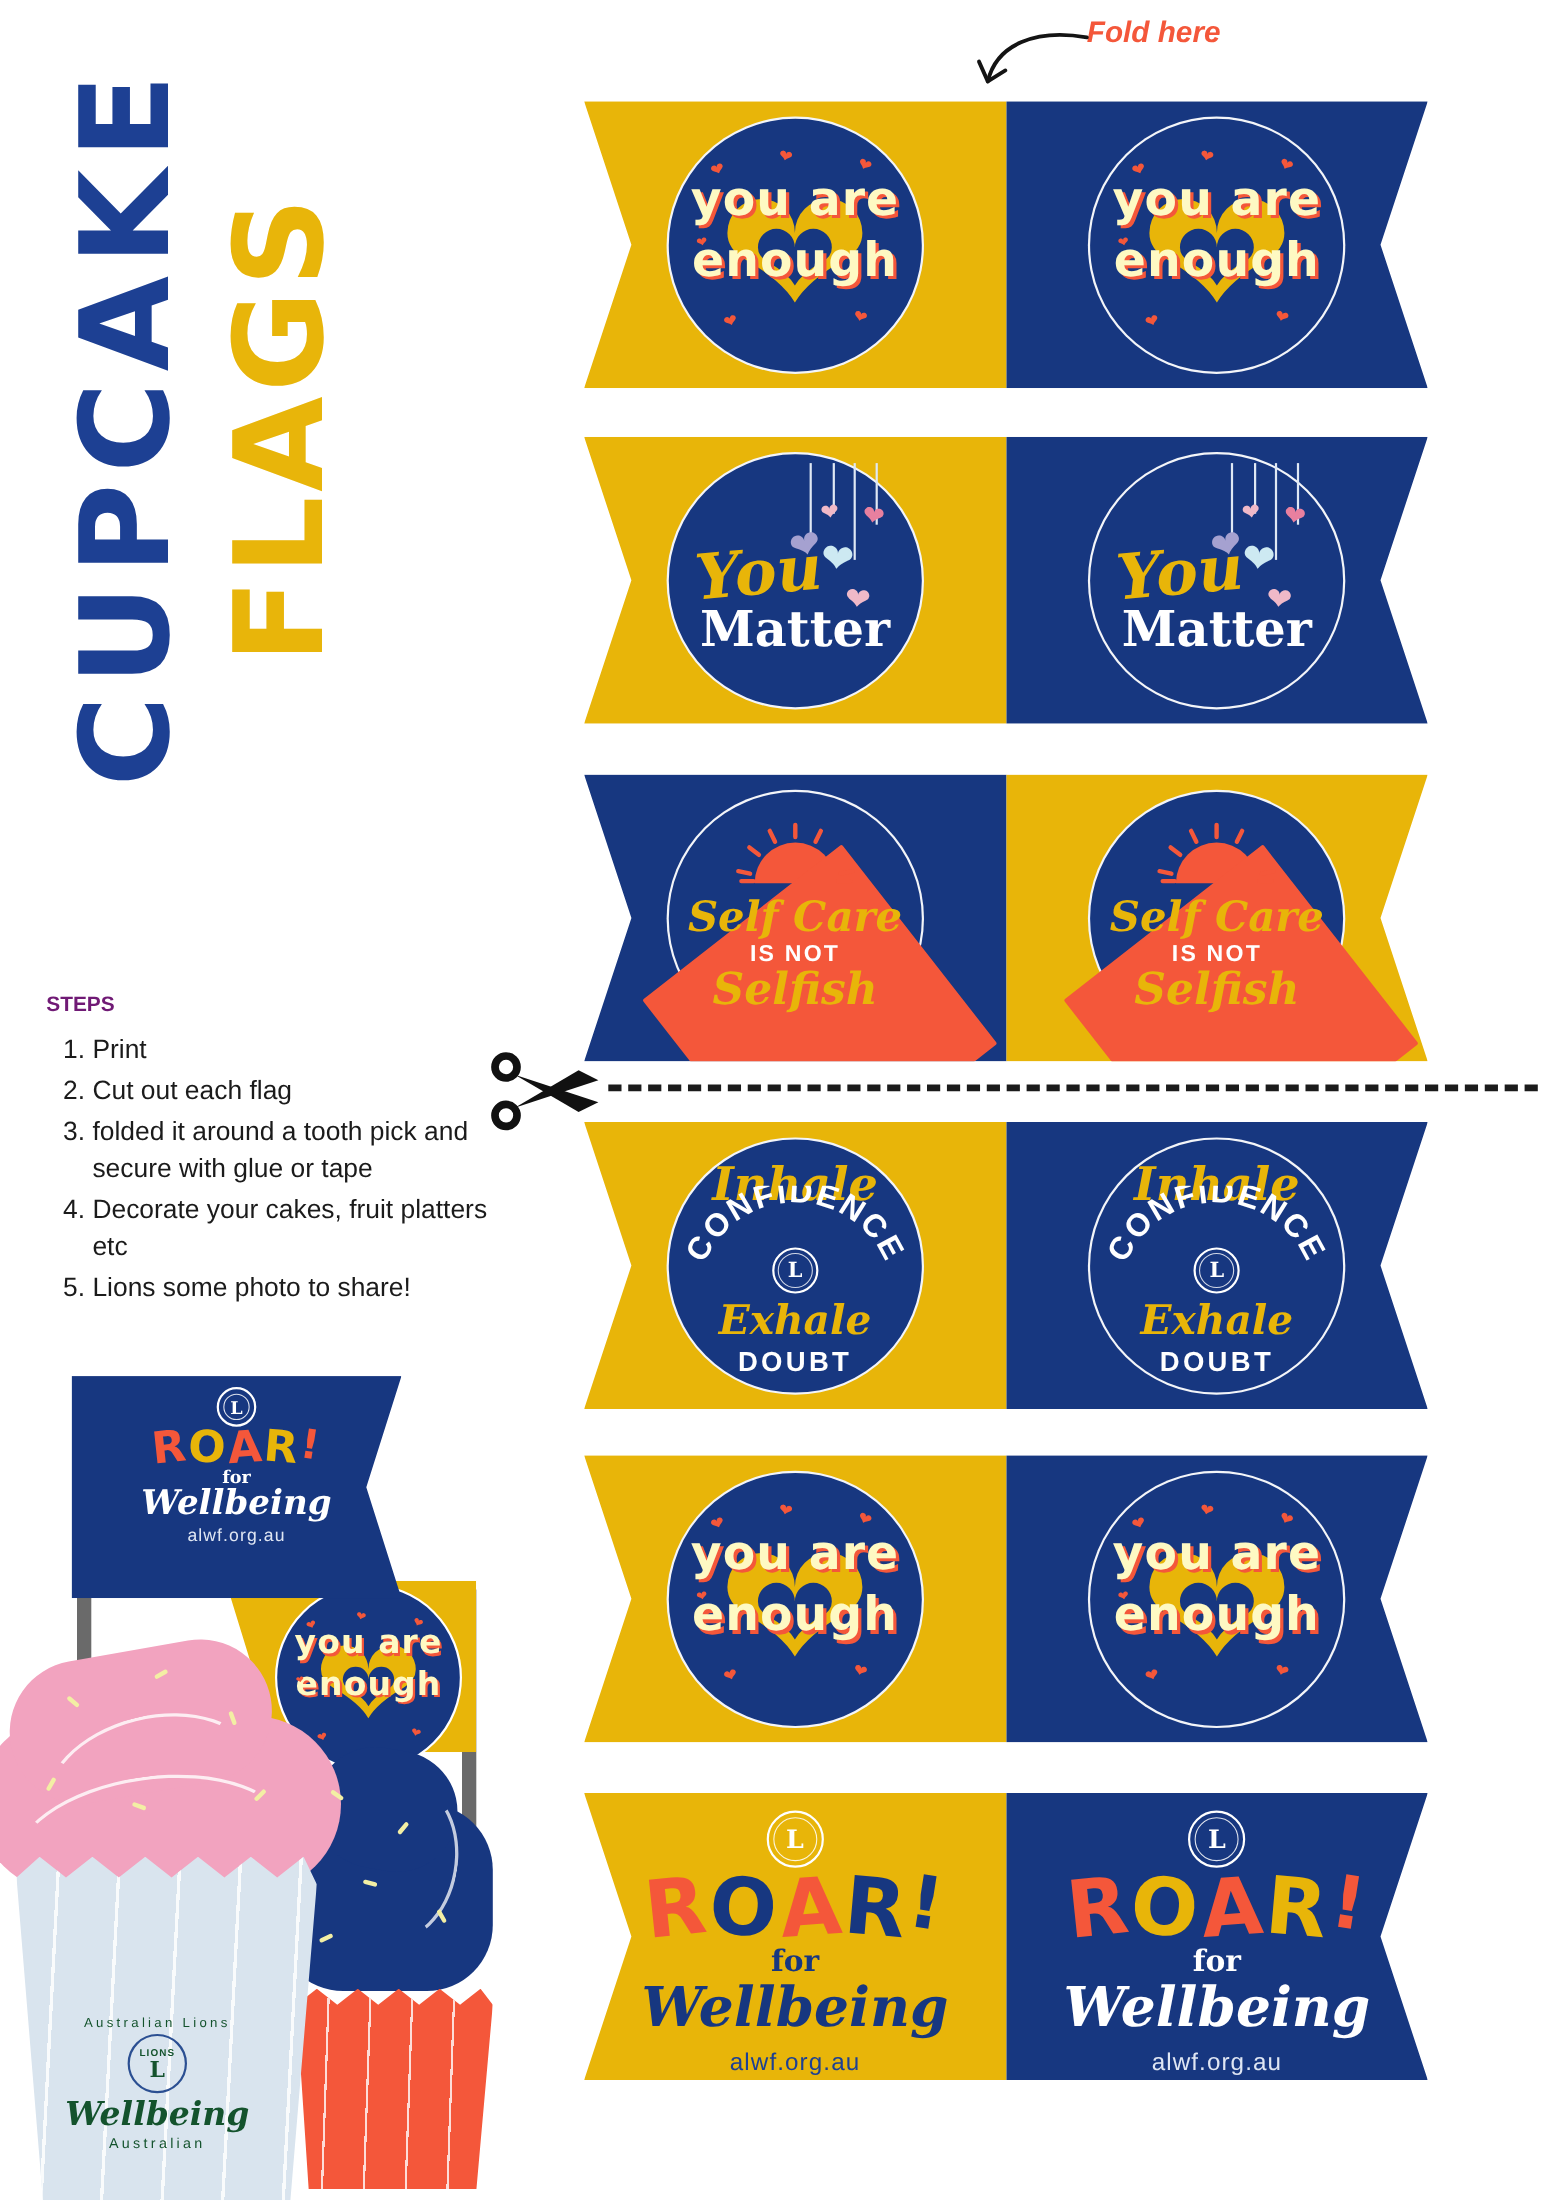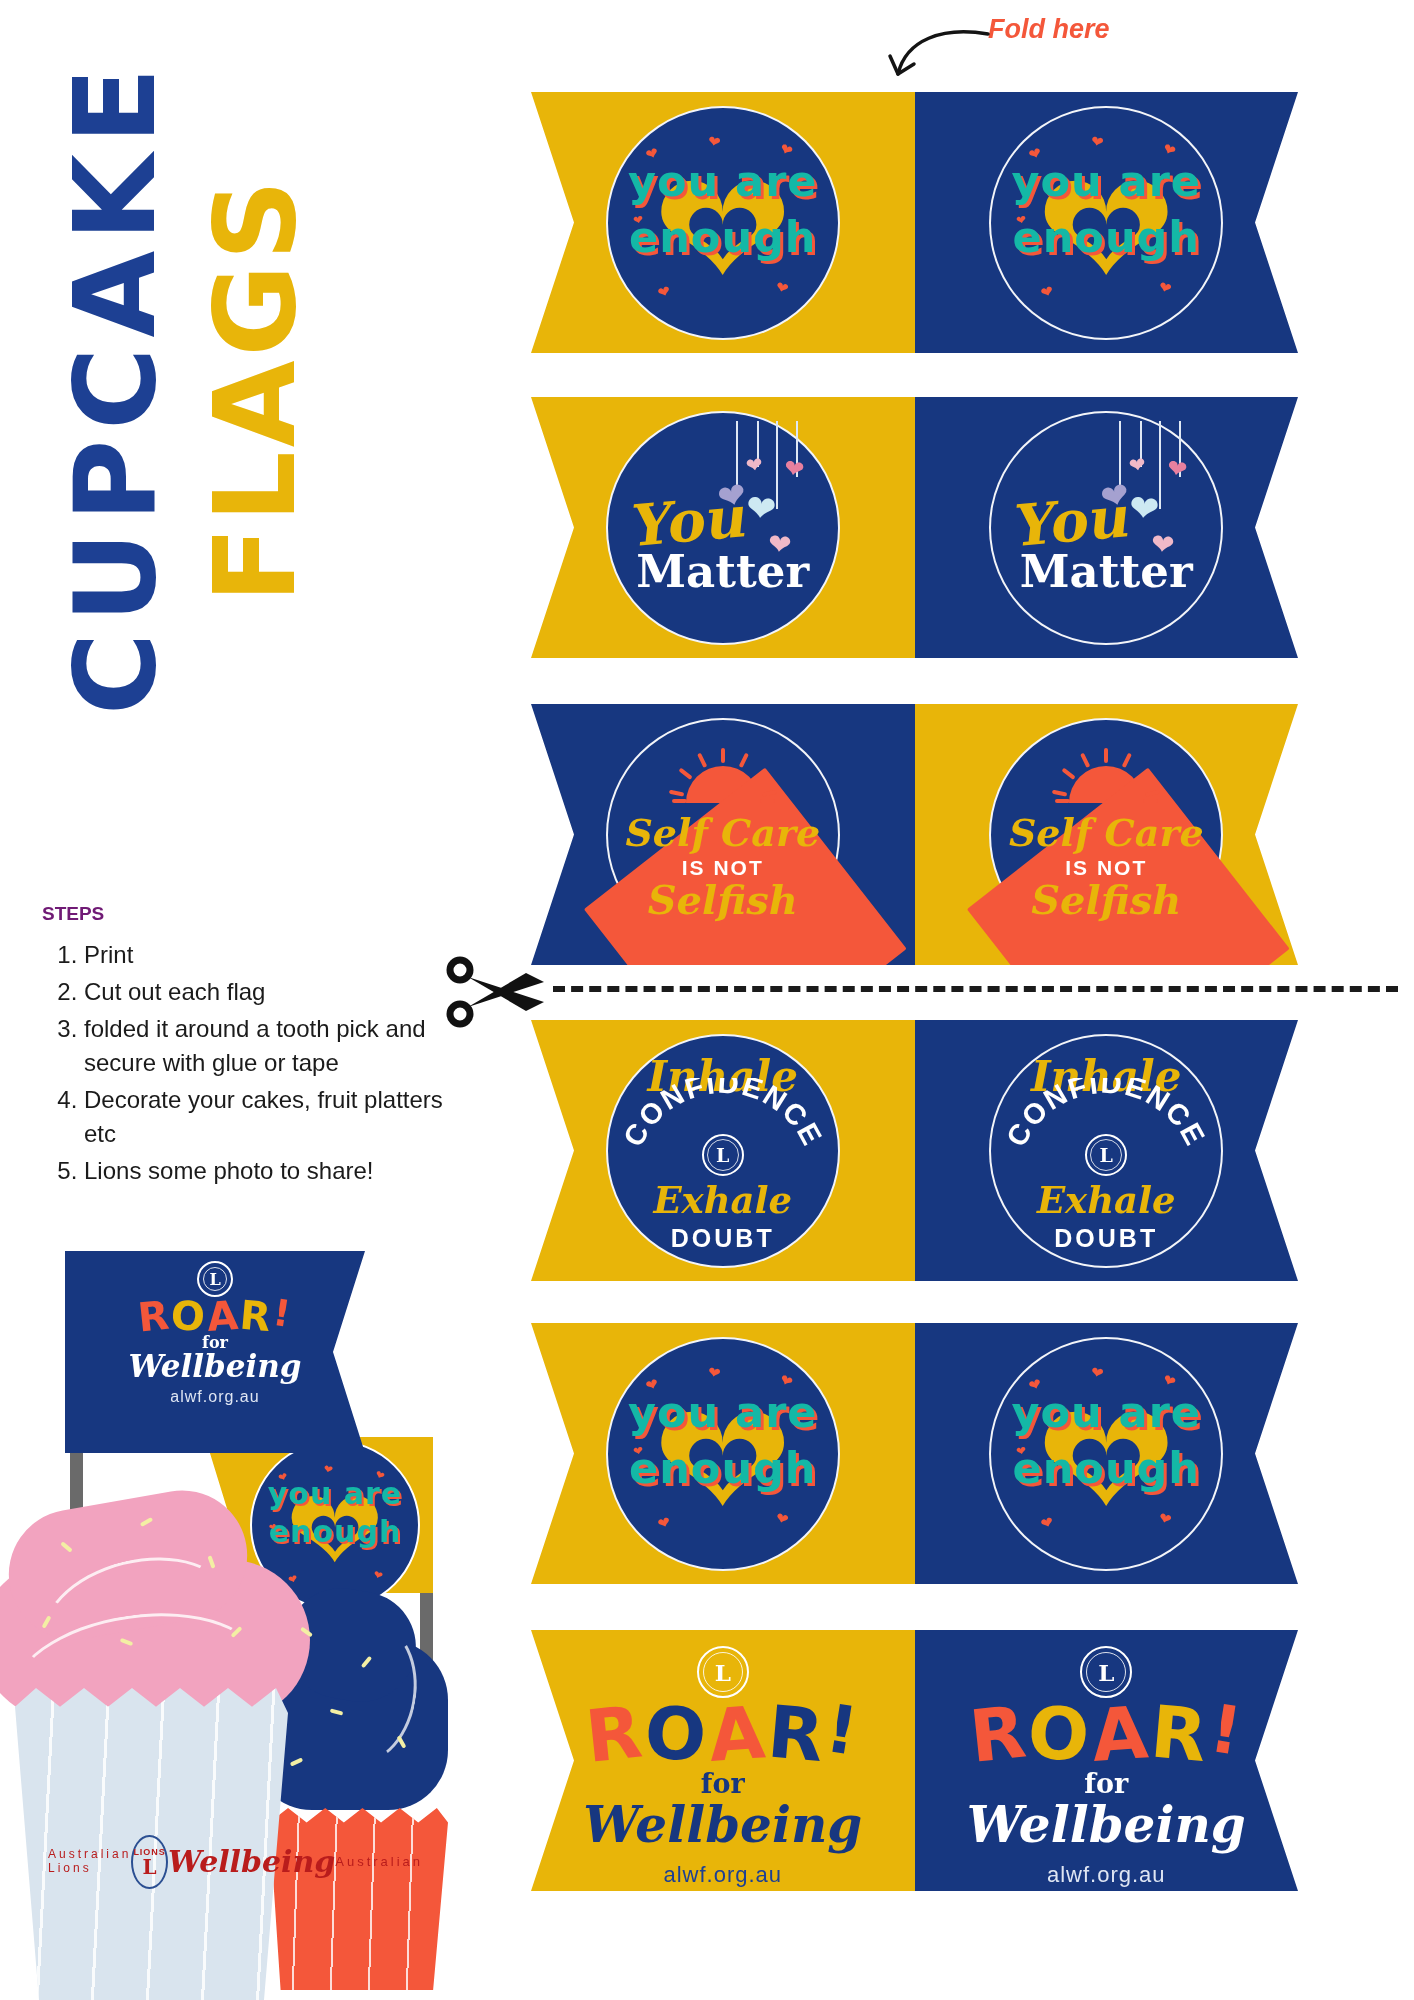--- a/index.html
+++ b/index.html
@@ -38,21 +38,21 @@
          border:2px solid rgba(255,255,255,.95);box-sizing:border-box;flex:0 0 auto;}
 
   
   .b-yae{position:absolute;inset:0;}
   .yae-heart{position:absolute;left:50%;top:55%;transform:translate(-50%,-52%);line-height:1;
              font-family:"DejaVu Sans",sans-serif;}
   .yae-heart::before{content:"❤";font-size:168px;color:#e8b509;}
   .yae-heart-inner{position:absolute;left:50%;top:56%;transform:translate(-50%,-50%);line-height:1;
              font-family:"DejaVu Sans",sans-serif;}
   .yae-heart-inner::before{content:"❤";font-size:92px;color:#173780;}
-  .yae-t1,.yae-t2{position:absolute;left:0;width:100%;text-align:center;color:#14b8a6;
+  .yae-t1,.yae-t2{position:absolute;left:0;width:100%;text-align:center;color:#fef9c3;
          font-family:"DejaVu Sans",sans-serif;font-weight:700;font-size:43px;letter-spacing:1px;
          text-shadow:3px 3px 0 #f4573a;}
   .yae-t1{top:48px;} .yae-t2{top:104px;}
   .mh{position:absolute;font-style:normal;line-height:1;font-family:"DejaVu Sans",sans-serif;}
   .mh::before{content:"❤";color:#f4573a;font-size:15px;display:inline-block;}
   .mh.m1{left:38px;top:38px;transform:rotate(-20deg);}
   .mh.m2{left:100px;top:26px;transform:rotate(12deg);}
   .mh.m3{left:172px;top:34px;transform:rotate(24deg);}
   .mh.m4{left:24px;top:104px;transform:rotate(-12deg) scale(.8);}
   .mh.m5{left:50px;top:176px;transform:rotate(-18deg);}
@@ -204,21 +204,21 @@
   .spr.k5{left:120px;top:1640px;transform:rotate(20deg);}
   .spr.k6{left:230px;top:1630px;transform:rotate(-45deg);}
   .spr.b1{left:300px;top:1630px;transform:rotate(35deg);}
   .spr.b2{left:360px;top:1660px;transform:rotate(-50deg);}
   .spr.b3{left:330px;top:1710px;transform:rotate(15deg);}
   .spr.b4{left:395px;top:1740px;transform:rotate(60deg);}
   .spr.b5{left:290px;top:1760px;transform:rotate(-25deg);}
 
   
   .found{position:absolute;left:48px;top:1832px;width:190px;z-index:8;display:flex;
-      flex-direction:row;align-items:center;color:#b91c1c;text-align:left;}
+      flex-direction:column;align-items:center;color:#14532d;text-align:right;}
   .found-arc{font-size:12px;letter-spacing:3px;}
   .found-emblem{width:54px;height:54px;border:2.5px solid #2b4f92;border-radius:50%;margin-top:3px;
       display:flex;flex-direction:column;align-items:center;justify-content:center;position:relative;
       box-sizing:border-box;}
   .found-emblem em{font-style:normal;font-size:9px;font-weight:700;letter-spacing:1px;}
   .found-emblem b{font-family:"DejaVu Serif",serif;font-size:20px;line-height:1;}
   .found-well{font-family:"DejaVu Serif",serif;font-style:italic;font-weight:600;font-size:30px;
       margin-top:2px;}
   .found-foundation{font-size:13px;letter-spacing:3px;margin-top:1px;}
 </style>

